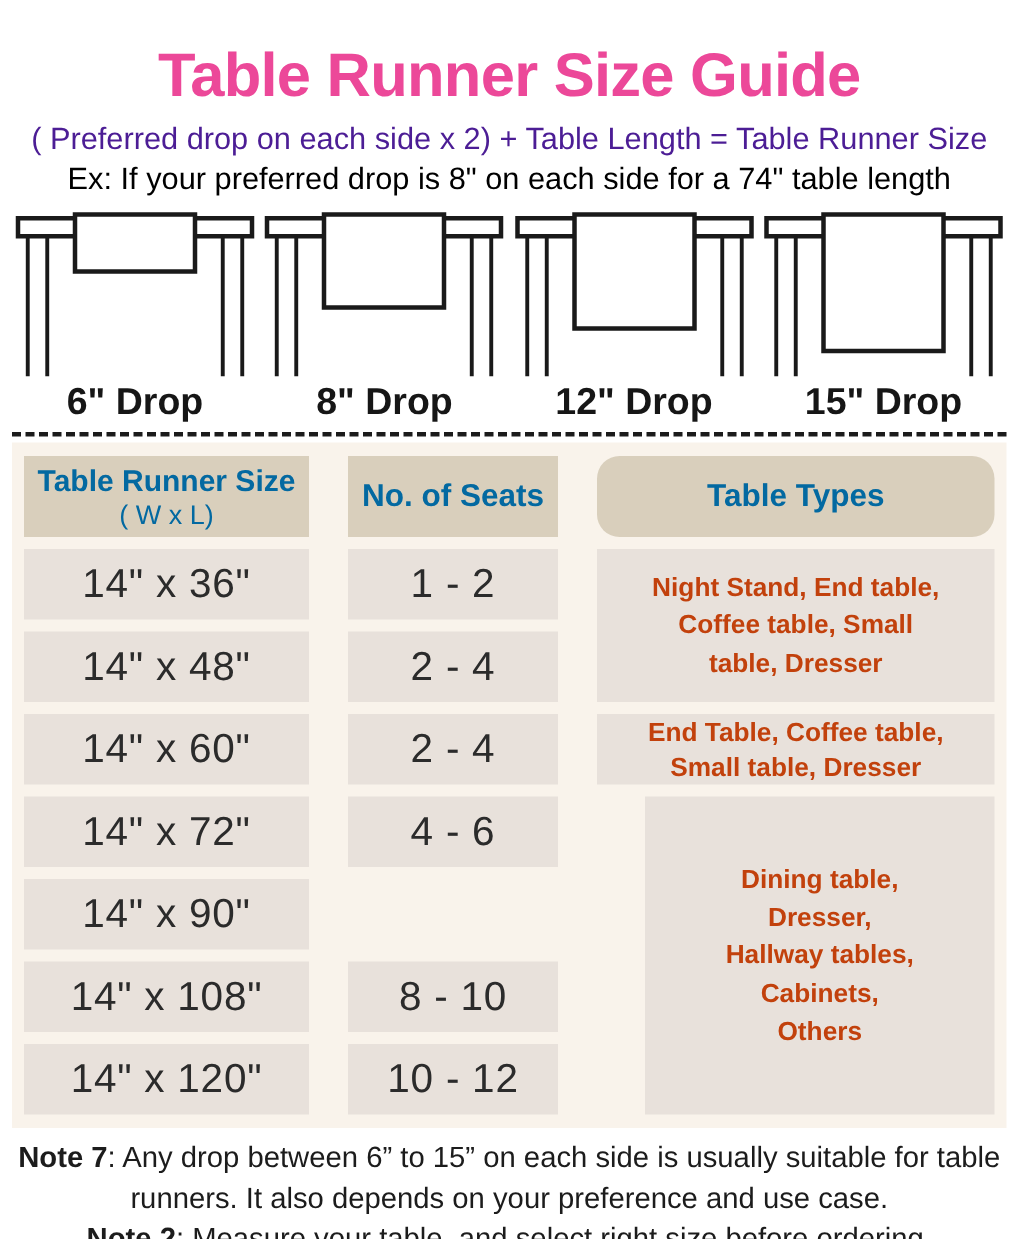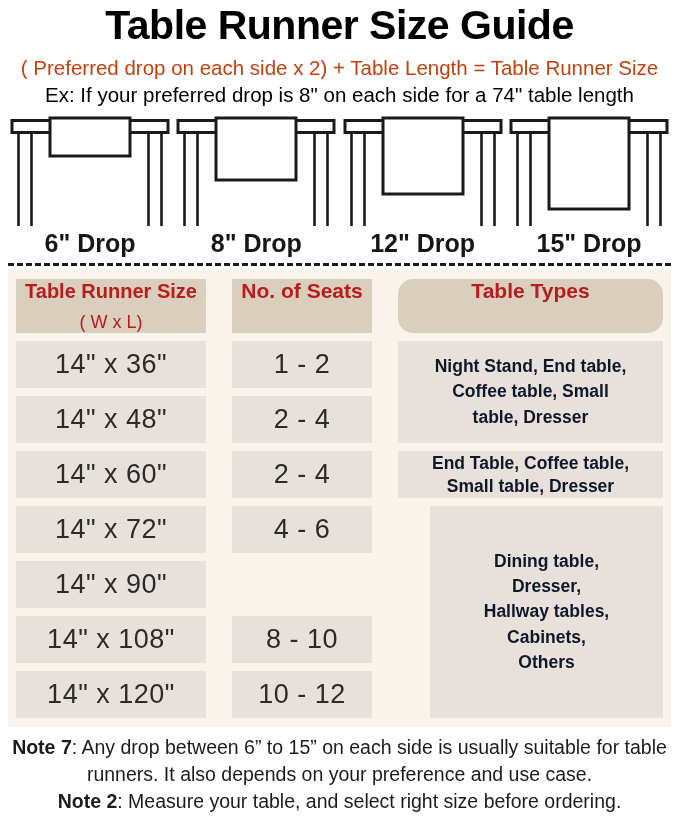--- a/index.html
+++ b/index.html
@@ -16,28 +16,29 @@
   }
 
   
   .title {
     padding-top: 1px;
     text-align: center;
     font-size: 41px;
     line-height: 48px;
     font-weight: bold;
     letter-spacing: -0.5px;
-    color: #000000;
+    color: #ec4899;
+    margin-top: 25px;
   }
   .formula {
     margin-top: 5px;
     text-align: center;
     font-size: 20.5px;
     line-height: 27px;
-    color: #c2410c;
+    color: #4c1d95;
   }
   .example {
     text-align: center;
     font-size: 20.5px;
     line-height: 27px;
     color: #000000;
   }
 
   
   .illus-row {
@@ -78,27 +79,26 @@
     display: flex;
     flex-direction: column;
     align-items: center;
     justify-content: center;
     text-align: center;
   }
   .hcell {
     background: #d9cfbc;
     font-weight: bold;
     font-size: 21px;
-    color: #b91c1c;
-    justify-content: space-between;
+    color: #0369a1;
   }
   .h-size .hline1 { font-size: 20px; font-weight: bold; line-height: 24px; }
   .h-size .hline2 { font-size: 18px; font-weight: normal; line-height: 21px; }
   .val { font-size: 27px; font-weight: normal; color: #2b2b2b; letter-spacing: 0.5px; }
-  .type { font-size: 17.5px; font-weight: bold; line-height: 1.45; color: #0f172a; }
+  .type { font-size: 17.5px; font-weight: bold; line-height: 1.45; color: #c2410c; }
 
   .c1 { grid-column: 1; } .c2 { grid-column: 2; } .c3 { grid-column: 3; border-radius: 15px; }
   .r1 { grid-row: 2; } .r2 { grid-row: 3; } .r3 { grid-row: 4; }
   .r4 { grid-row: 5; } .r5 { grid-row: 6; } .r6 { grid-row: 7; } .r7 { grid-row: 8; }
   .type-a { grid-column: 3; grid-row: 2 / span 2; padding: 0 30px; }
   .type-b { grid-column: 3; grid-row: 4; padding: 0 10px; line-height: 1.3; }
   .type-c { grid-column: 3; grid-row: 5 / span 4; padding: 0 52px; margin-left: 32px; }
 
   
   .notes {

